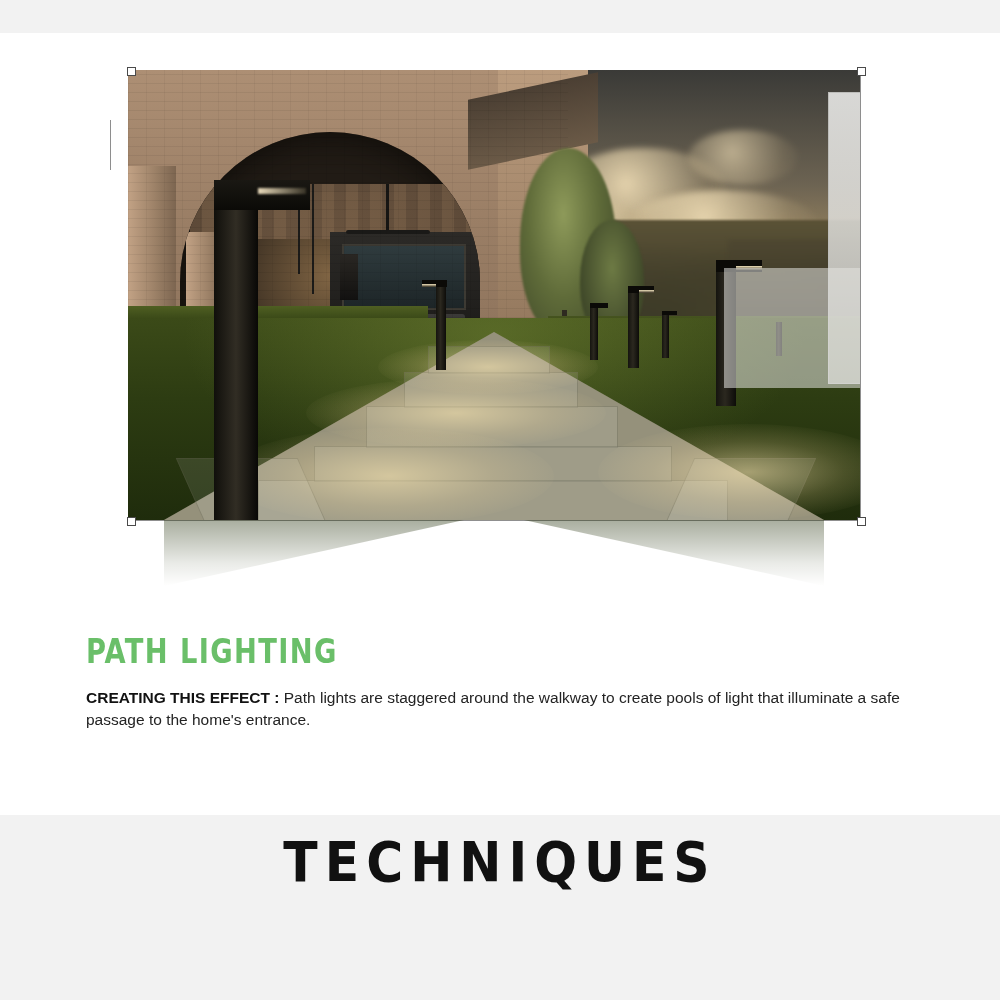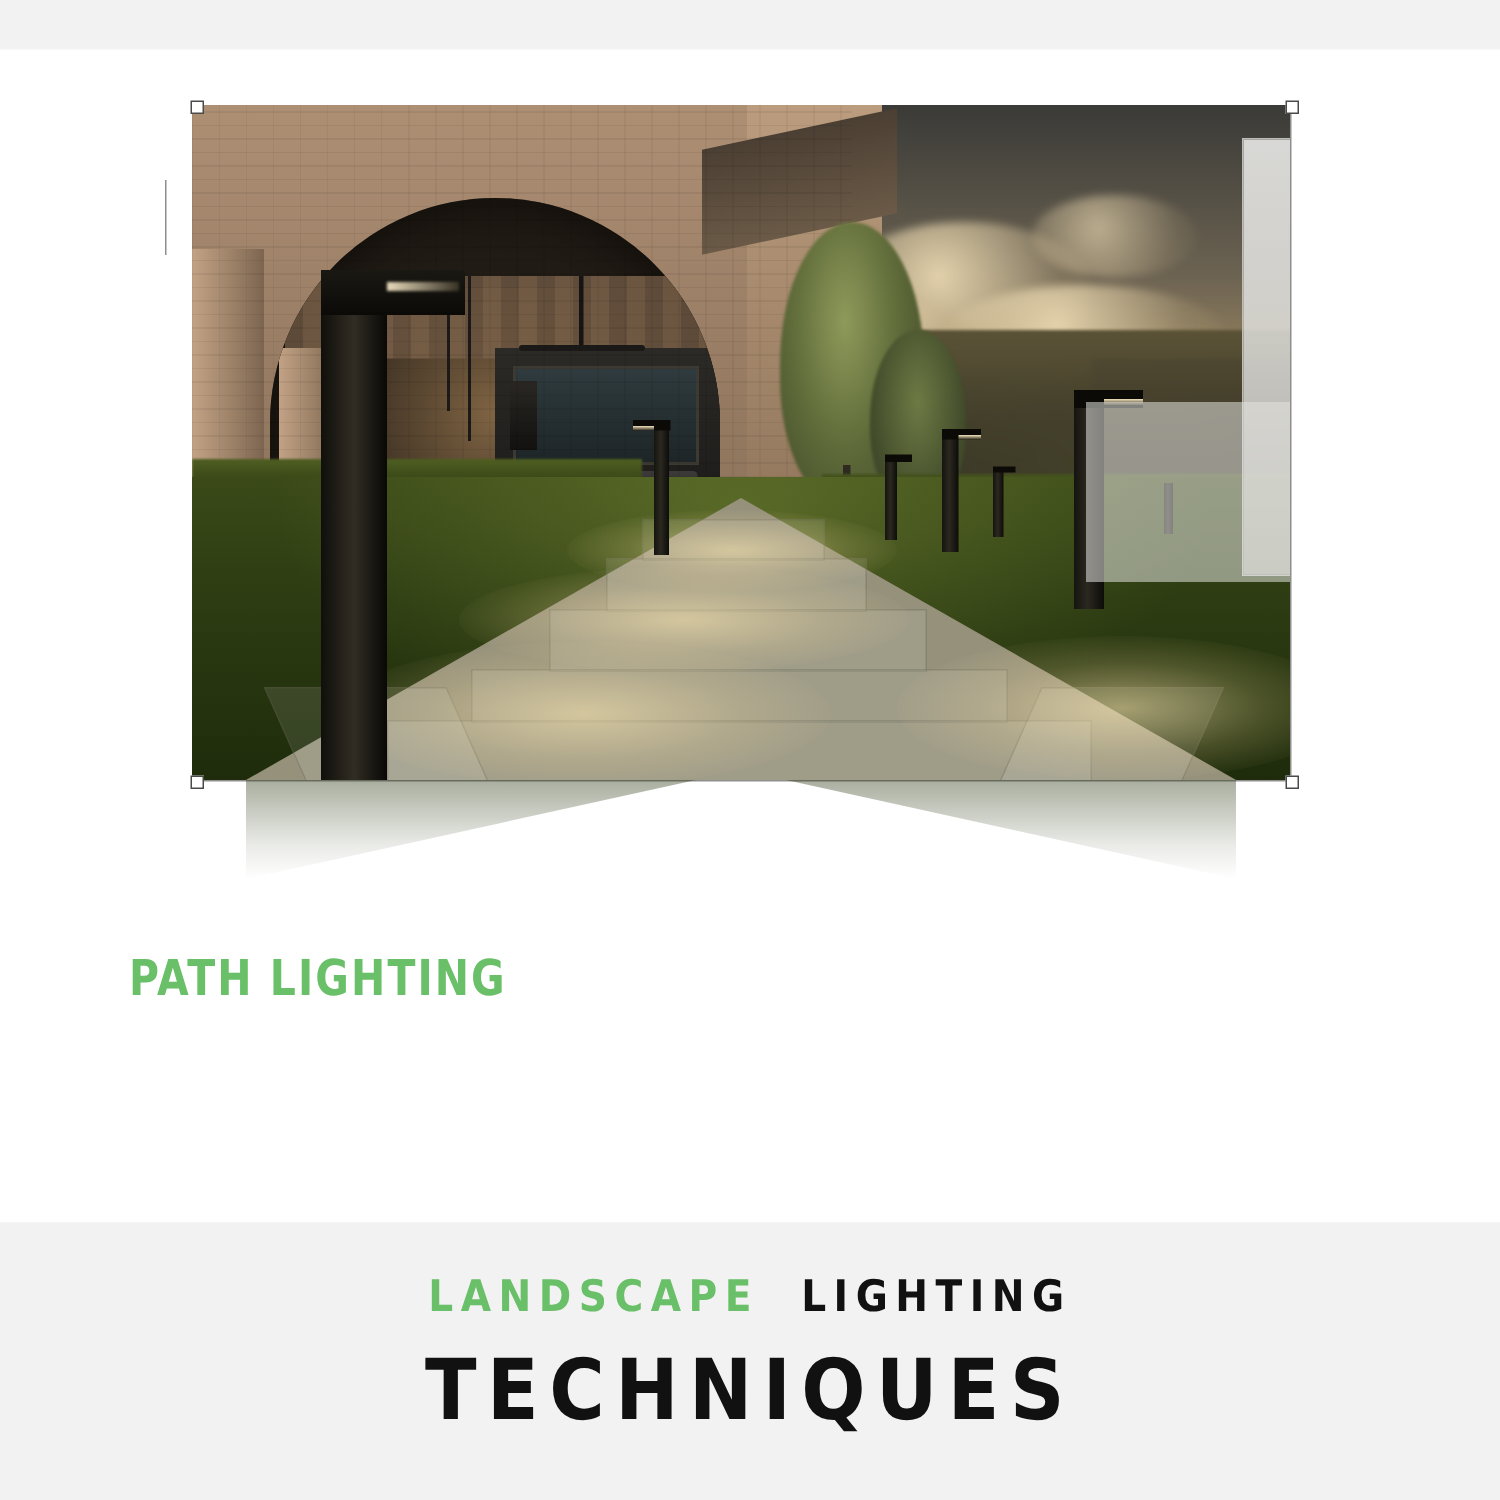--- a/index.html
+++ b/index.html
@@ -547,23 +547,20 @@
     </div>
 
     <div class="handle" style="left:31px; top:7px;"></div>
     <div class="handle" style="left:761px; top:7px;"></div>
     <div class="handle" style="left:31px; top:457px;"></div>
     <div class="handle" style="left:761px; top:457px;"></div>
   </div>
 
   <div class="content">
     <h1 class="title">PATH LIGHTING</h1>
+    <p class="para"><b>CREATING THIS EFFECT :</b><span> Path lights are staggered around the walkway to create pools of light that illuminate a safe passage to the home's entrance.</span></p>
   </div>
 
   <div class="footer">
-    <div class="footer-line1">
-      <span class="green">LANDSCAPE</span>
-      <span>&nbsp;</span><span>LIGHTING</span>
-    </div>
     <div class="footer-line2">TECHNIQUES</div>
   </div>
 
 </div>
 
 </body></html>

